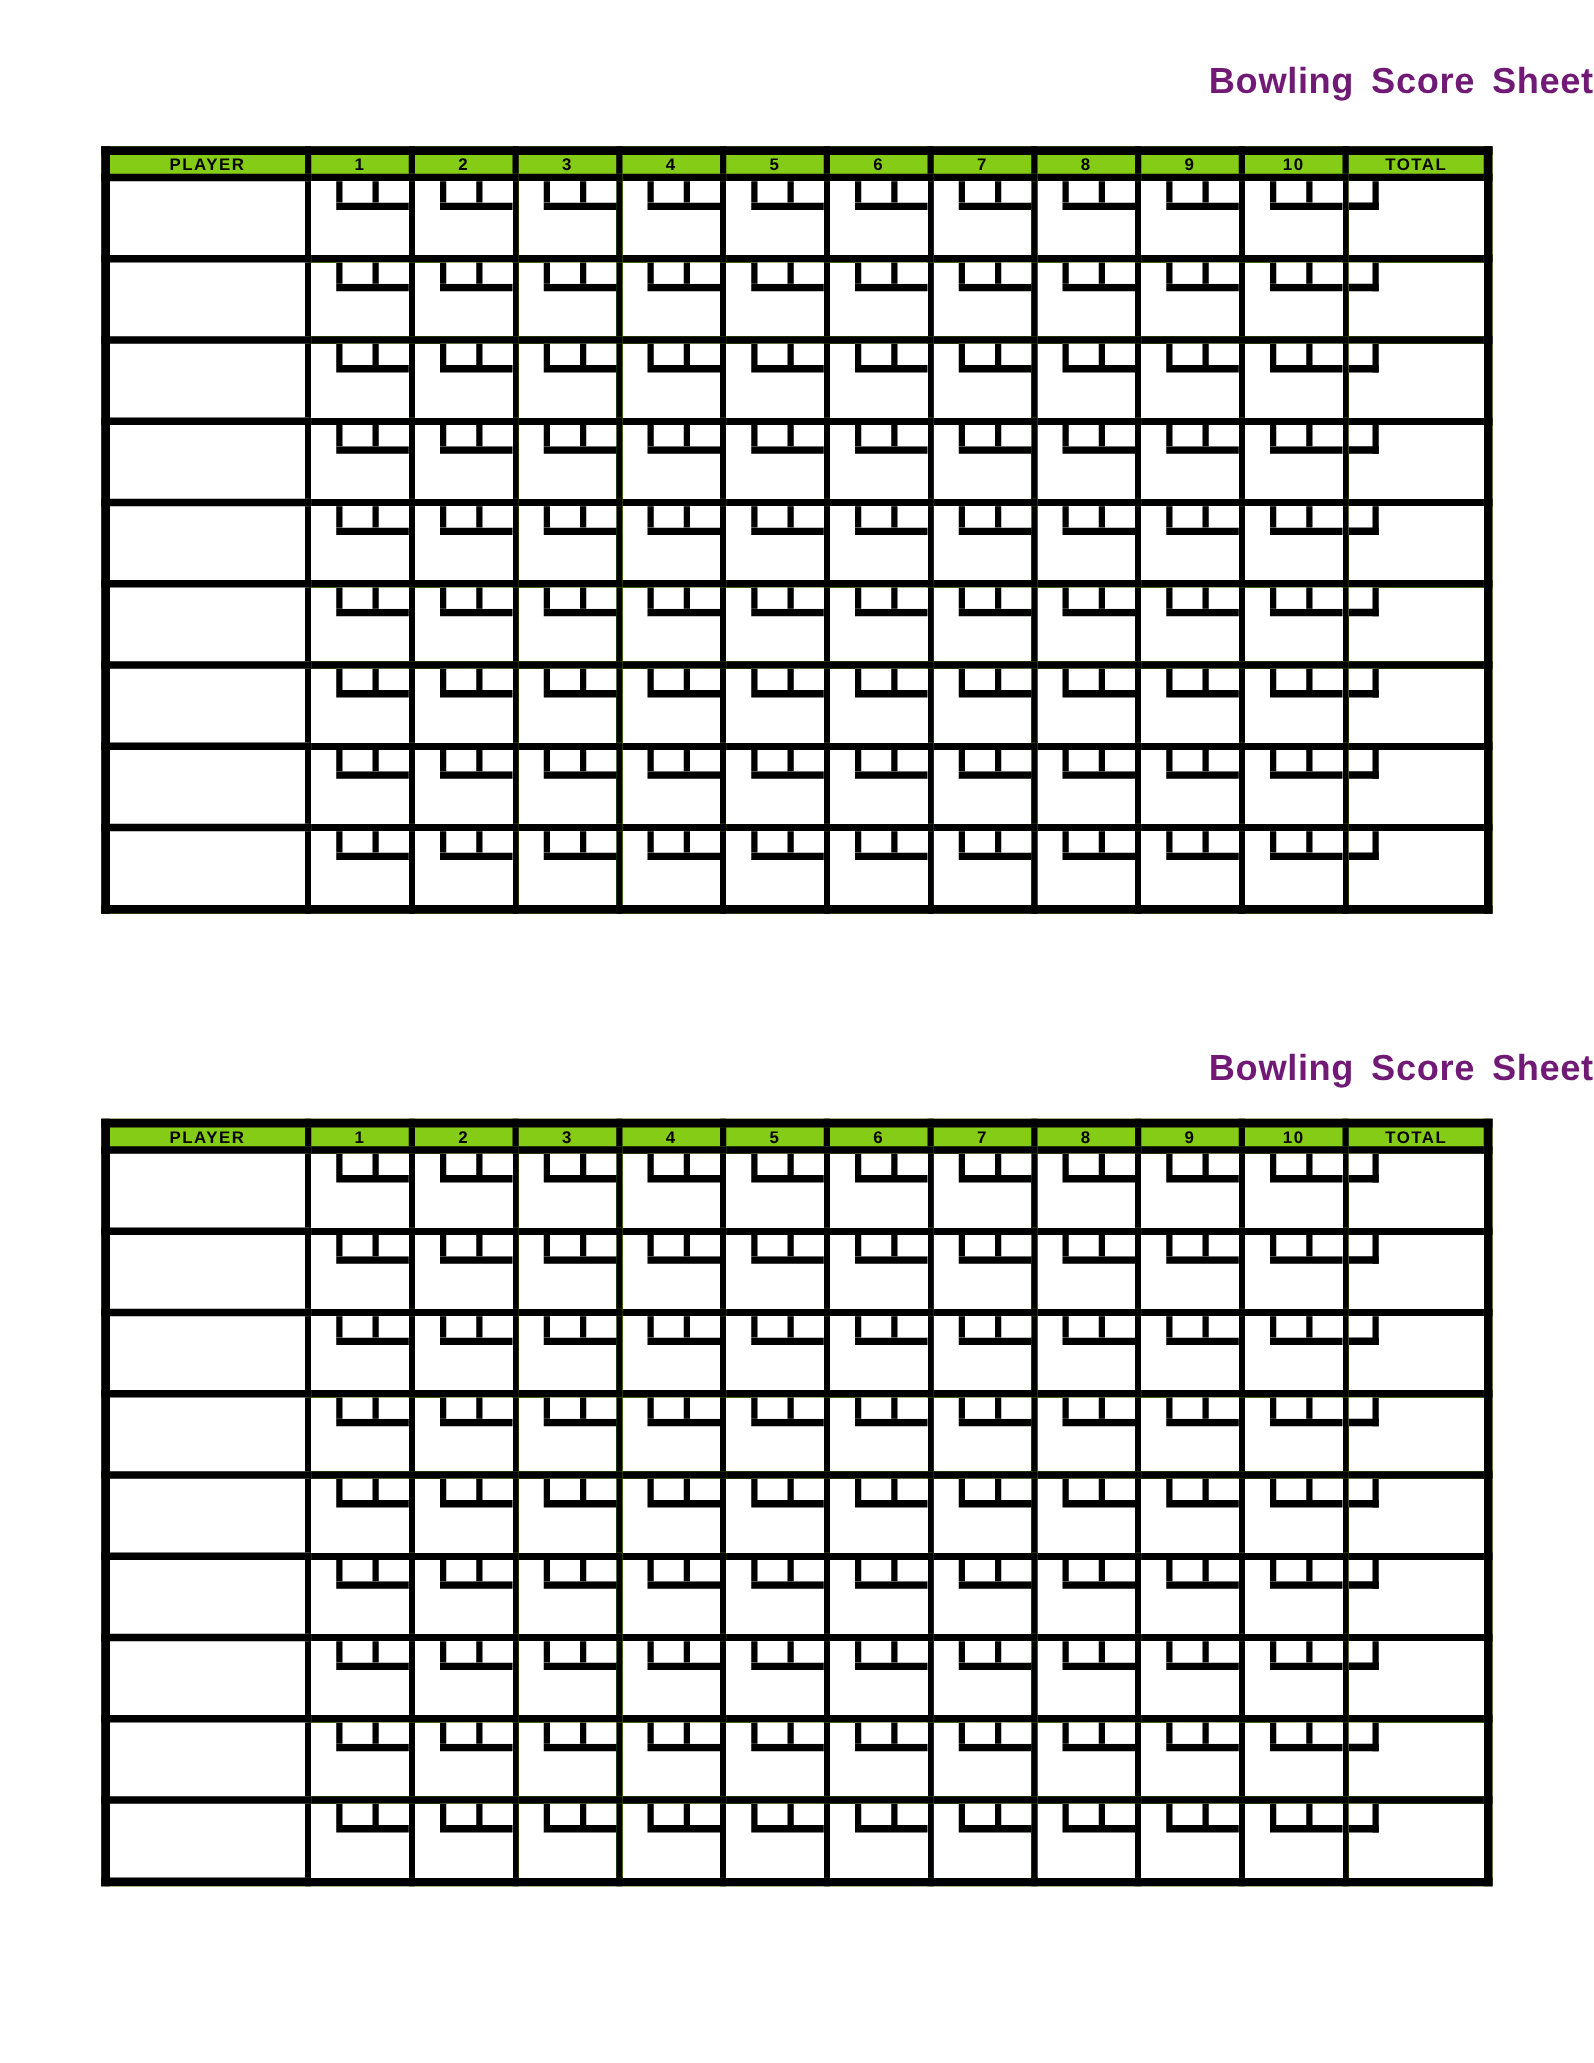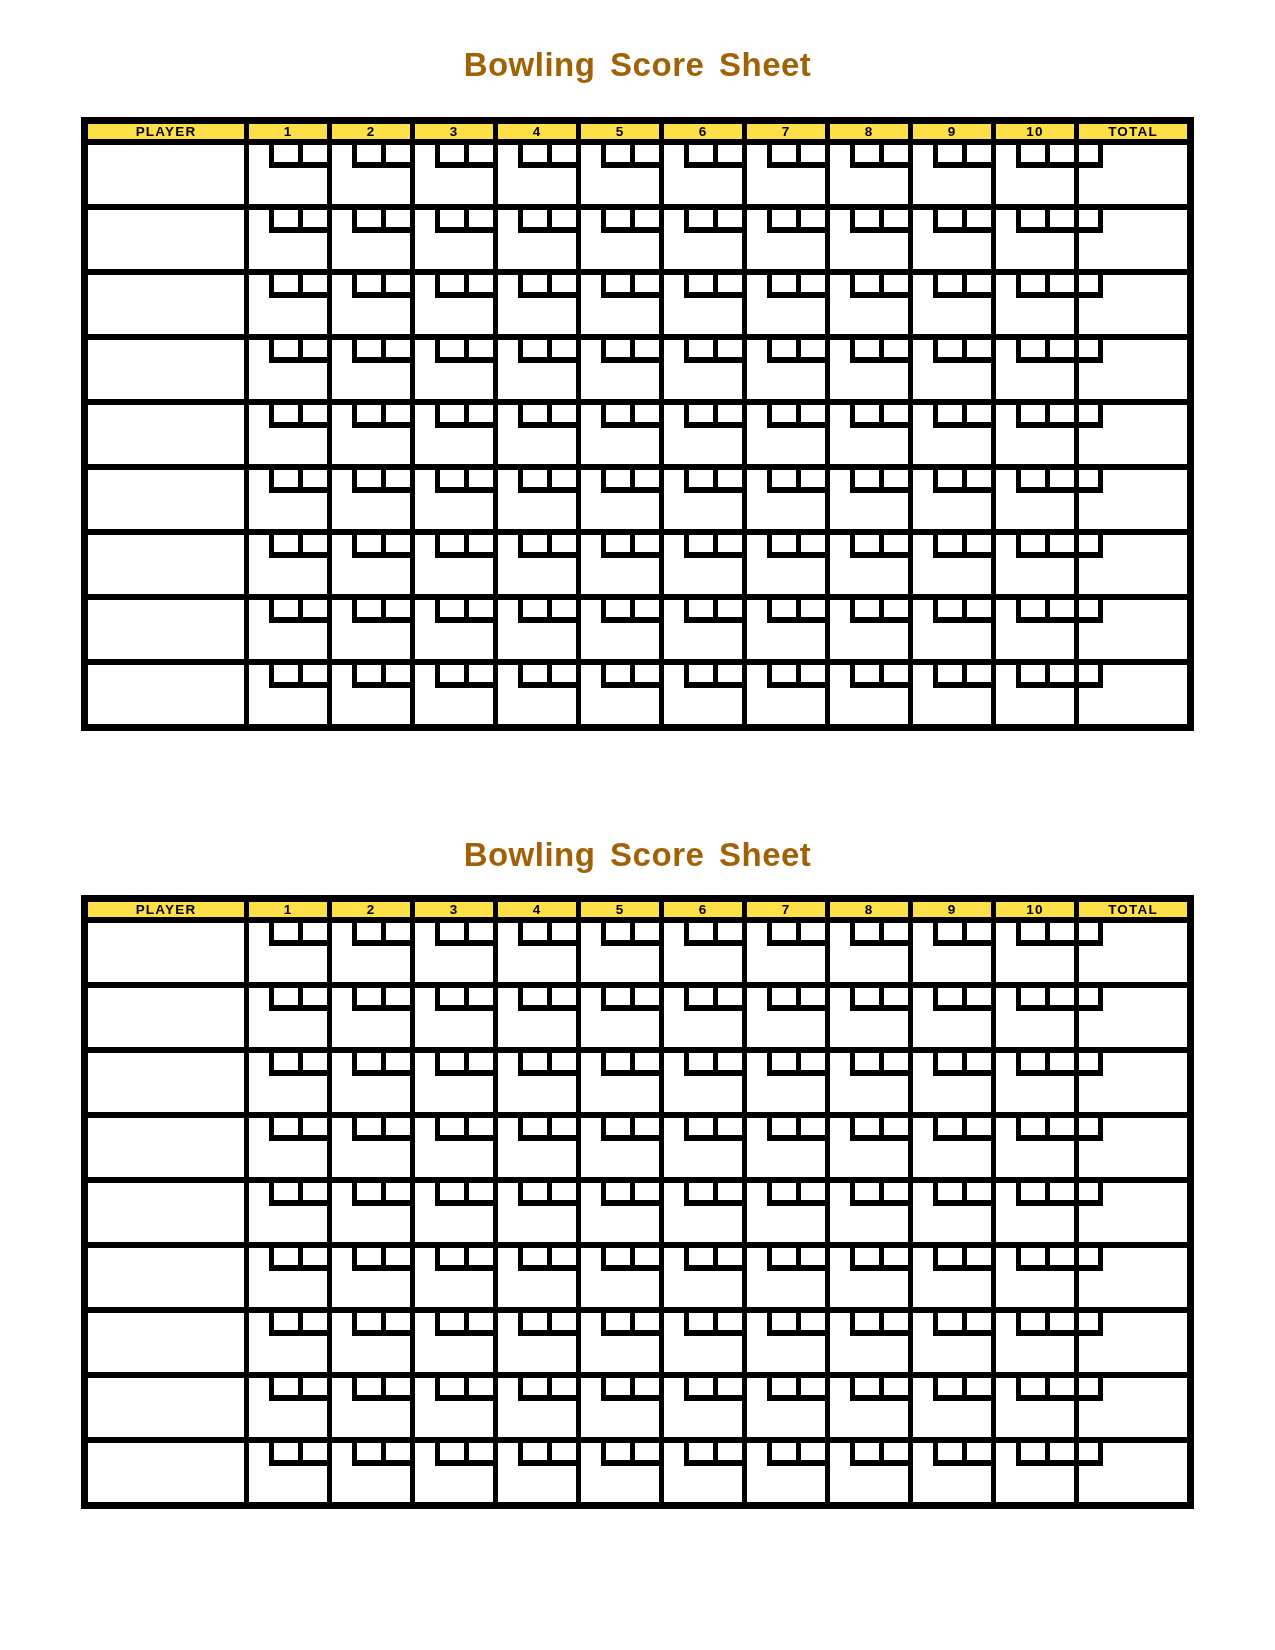--- a/index.html
+++ b/index.html
@@ -4,29 +4,29 @@
 <style>
   html,body{margin:0;padding:0;}
   body{
     width:1275px;height:1650px;background:#ffffff;color:#000000;
     font-family:"Liberation Sans",sans-serif;position:relative;overflow:hidden;
   }
   section.sheet{display:block;}
   #sheet-0{padding-top:46px;}
   #sheet-1{padding-top:105px;}
   h1.sheet-title{
-    margin:0;text-align:center;font-weight:bold;font-size:33px;line-height:38px;
-    letter-spacing:.5px;word-spacing:5px;color:#a16207;
+    margin:0;text-align:right;font-weight:bold;font-size:29px;line-height:38px;
+    letter-spacing:.5px;word-spacing:5px;color:#701a75;
   }
   #sheet-0 table{margin-top:33px;}
   #sheet-1 table{margin-top:21px;}
   table.score-table{
     border-collapse:collapse;table-layout:fixed;
     margin-left:auto;margin-right:auto;
-    border:7px solid #000;background:#fde047;
+    border:7px solid #000;background:#84cc16;
   }
   col.c-player{width:162px;}
   col.c-frame{width:83px;}
   col.c-total{width:114px;}
   th,td{border:5px solid #000;padding:0;}
   thead th{
     height:15px;font-size:13.5px;font-weight:bold;letter-spacing:1.2px;
     text-align:center;vertical-align:middle;border-bottom:6px solid #000;
     font-family:"Liberation Sans",sans-serif;line-height:1;
   }

